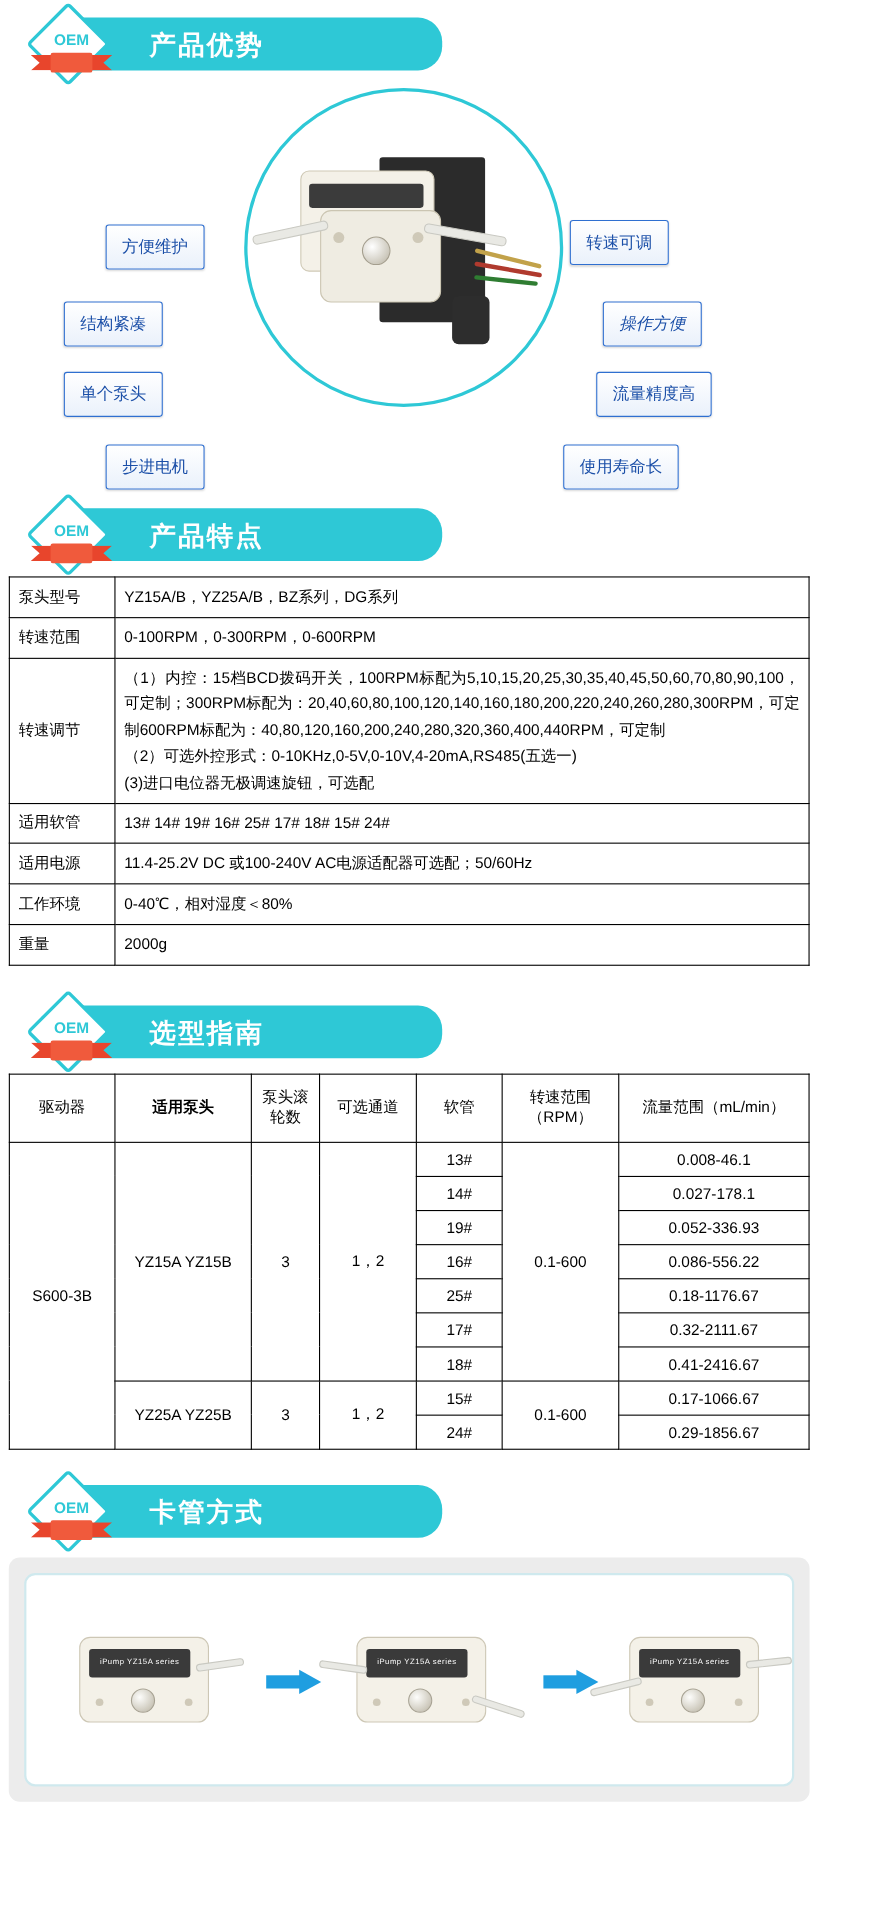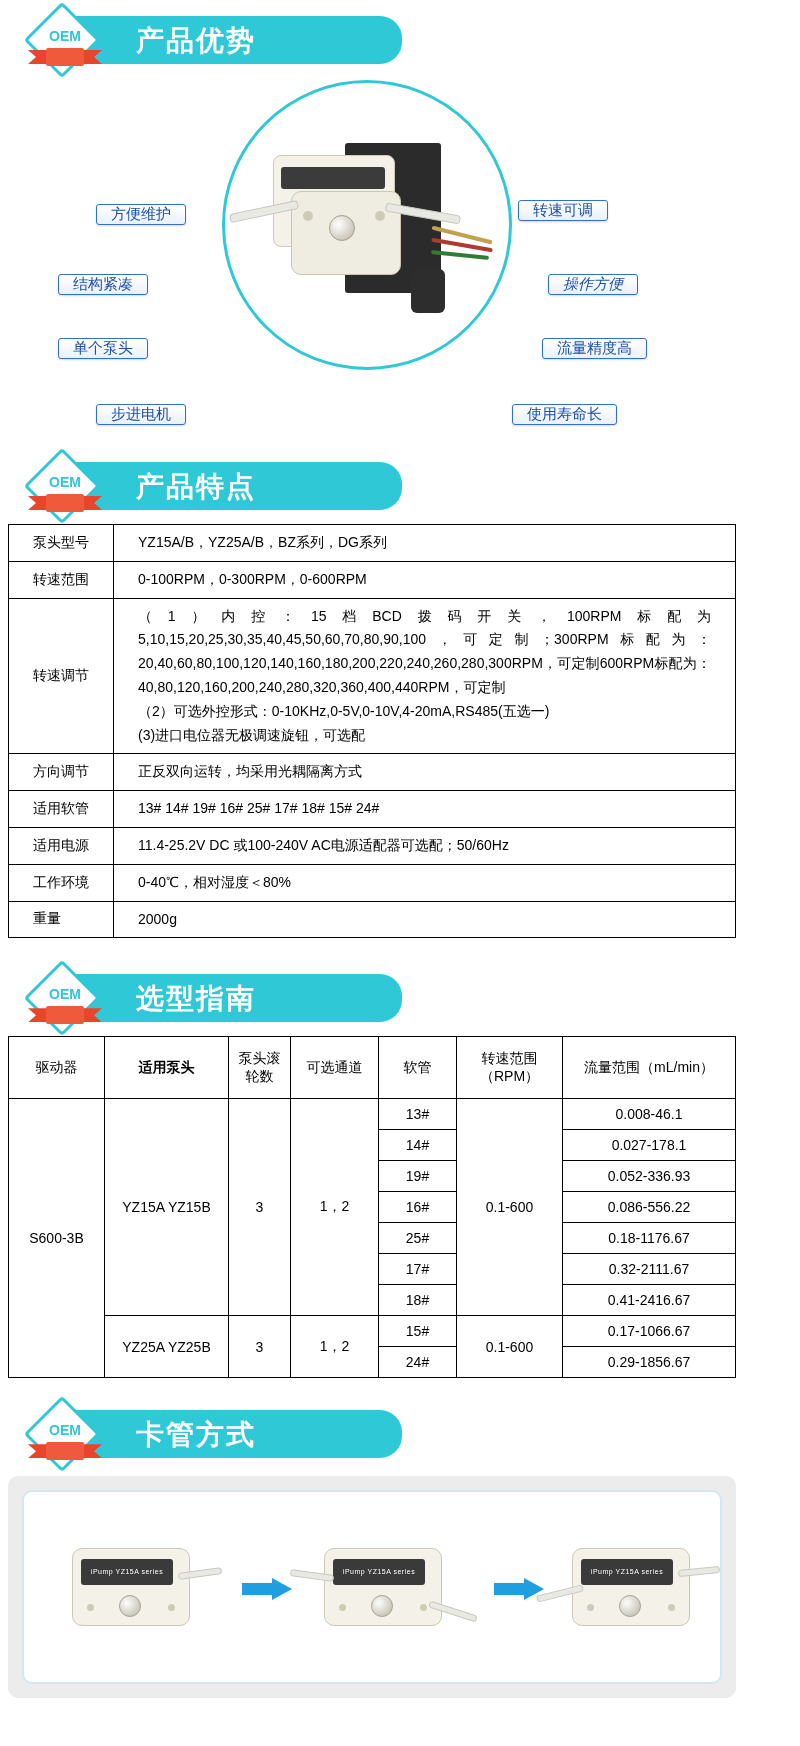--- a/index.html
+++ b/index.html
@@ -31,21 +31,21 @@
     height: 48px;
     width: 330px;
     background: #2ec8d6;
     border-radius: 4px 22px 22px 4px;
   }
   .banner-title {
     position: relative;
     z-index: 3;
     margin-left: 120px;
     color: #ffffff;
-    font-size: 28px;
+    font-size: 24px;
     font-weight: bold;
     letter-spacing: 2px;
   }
   .oem-badge {
     position: absolute;
     left: 10px;
     top: 0px;
     width: 78px;
     height: 62px;
     z-index: 4;
@@ -108,21 +108,21 @@
     border: 3px solid #2ec8d6;
     background: #ffffff;
     overflow: hidden;
   }
   .tagbox {
     position: absolute;
     border: 1px solid #2f6fd0;
     background: linear-gradient(#ffffff, #eaf1fb);
     color: #1b4fa8;
     font-size: 15px;
-    padding: 0 14px;
+    padding: 10px 14px;
     border-radius: 3px;
     white-space: nowrap;
     box-shadow: 0 1px 2px rgba(0,0,0,.15);
   }
 
   
   .pump { position: absolute; }
   .pump-body {
     background: #f4f1e8;
     border: 1px solid #cfc9b6;
@@ -147,21 +147,21 @@
   
   table {
     border-collapse: collapse;
     width: 728px;
     margin: 6px 0 0 8px;
     font-size: 14px;
     color: #000;
   }
   table td, table th {
     border: 1px solid #000;
-    padding: 6px 24px;
+    padding: 6px 8px;
     vertical-align: middle;
   }
   .spec-label { width: 96px; white-space: nowrap; }
   .spec-value { line-height: 1.7; }
   .sel-table td, .sel-table th {
     text-align: center;
     padding: 7px 4px;
   }
   .sel-head td { height: 62px; }
 
@@ -304,24 +304,20 @@
       </tr>
       <tr>
         <td class="spec-label">转速调节</td>
         <td class="spec-value">
           <div style="text-align:justify;">（1）内控：15档BCD拨码开关，100RPM标配为5,10,15,20,25,30,35,40,45,50,60,70,80,90,100，可定制；300RPM标配为：20,40,60,80,100,120,140,160,180,200,220,240,260,280,300RPM，可定制600RPM标配为：40,80,120,160,200,240,280,320,360,400,440RPM，可定制</div>
           <div>（2）可选外控形式：0-10KHz,0-5V,0-10V,4-20mA,RS485(五选一)</div>
           <div>(3)进口电位器无极调速旋钮，可选配</div>
         </td>
       </tr>
       <tr>
-        <td class="spec-label">方向调节</td>
-        <td class="spec-value">正反双向运转，均采用光耦隔离方式</td>
-      </tr>
-      <tr>
         <td class="spec-label">适用软管</td>
         <td class="spec-value">13# 14# 19# 16# 25# 17# 18# 15# 24#</td>
       </tr>
       <tr>
         <td class="spec-label">适用电源</td>
         <td class="spec-value">11.4-25.2V DC 或100-240V AC电源适配器可选配；50/60Hz</td>
       </tr>
       <tr>
         <td class="spec-label">工作环境</td>
         <td class="spec-value">0-40℃，相对湿度＜80%</td>

